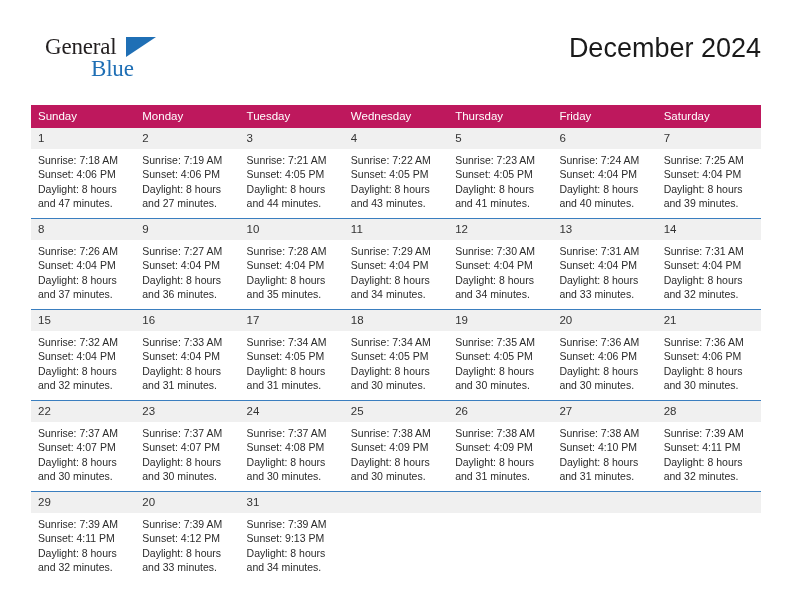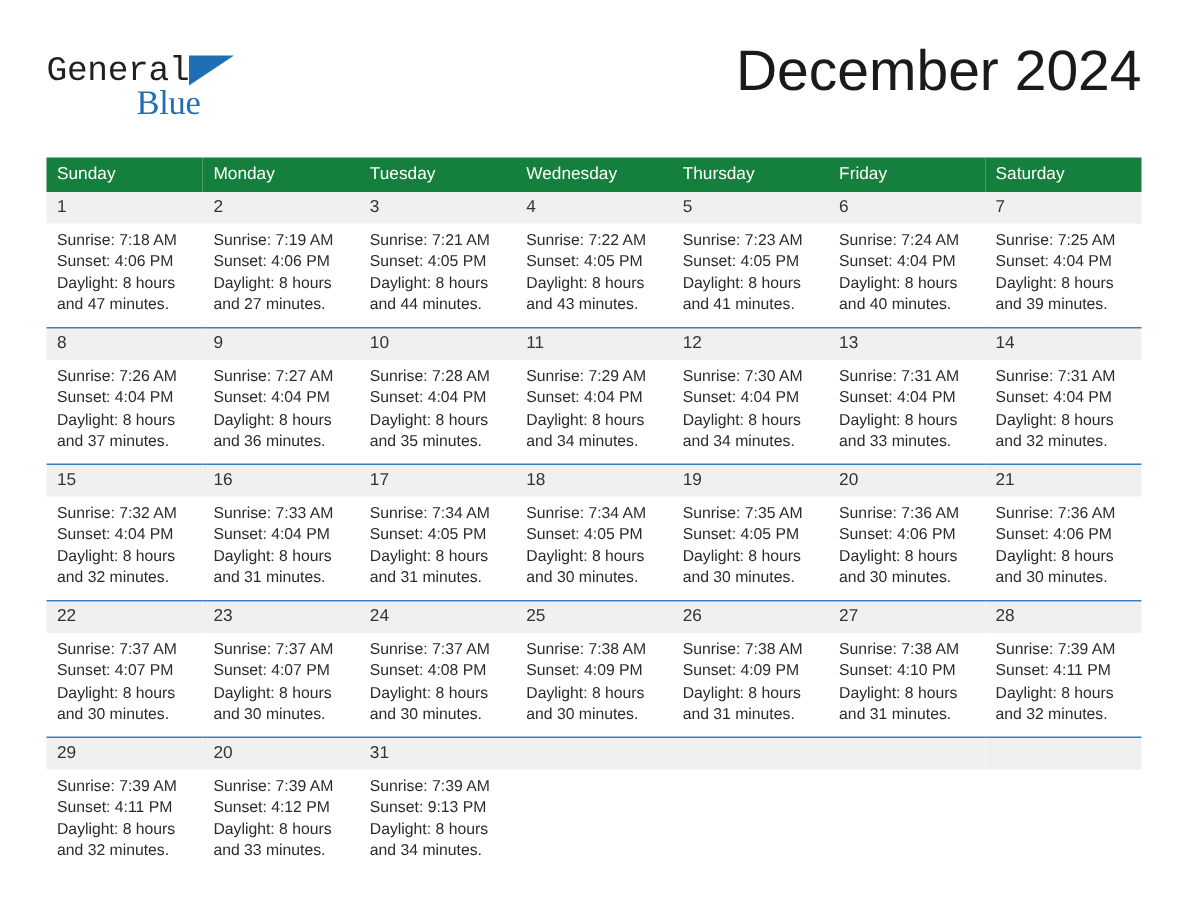--- a/index.html
+++ b/index.html
@@ -34,26 +34,26 @@
 
   .logo {
     position: absolute;
     left: 0;
     top: 4px;
     width: 220px;
     height: 58px;
   }
   .logo-general {
     position: absolute;
-    left: 0;
+    left: 14px;
     top: 0px;
     font-size: 23px;
     letter-spacing: -0.2px;
     color: #231f20;
-    font-family: Liberation Mono, monospace;
+    font-family: Liberation Serif, serif;
   }
   .logo-tri {
     position: absolute;
     left: 95px;
     top: 3px;
     width: 0;
     height: 0;
     border-left: 30px solid #1f6fb5;
     border-bottom: 20px solid transparent;
   }
@@ -67,21 +67,21 @@
     font-family: Liberation Serif, serif;
   }
 
   .title-block {
     position: absolute;
     right: 0;
     top: 0;
     text-align: right;
   }
   .cal-title {
-    font-size: 38px;
+    font-size: 27px;
     line-height: 36px;
     color: #1a1a1a;
     font-weight: normal;
     white-space: nowrap;
     margin-left: 12px;
   }
   .cal-subtitle {
     font-size: 14.5px;
     line-height: 22px;
     color: #1a1a1a;
@@ -93,21 +93,21 @@
   .calendar {
     position: absolute;
     left: 31px;
     top: 105px;
     width: 730px;
     border-collapse: collapse;
     table-layout: fixed;
   }
 
   .calendar th {
-    background: #15803d;
+    background: #be185d;
     color: #ffffff;
     font-weight: normal;
     font-size: 11.5px;
     text-align: left;
     padding: 5px 0 6px 7px;
     height: 12px;
     border: none;
   }
 
   .calendar td {

